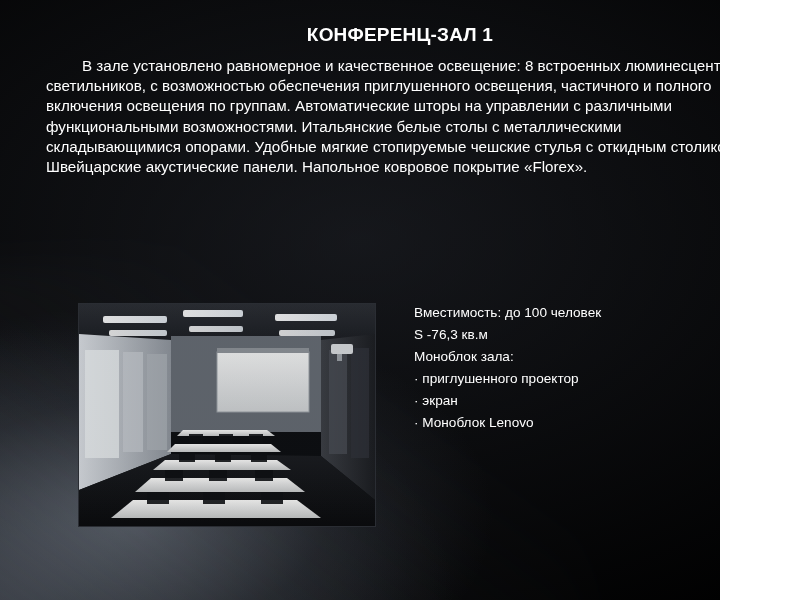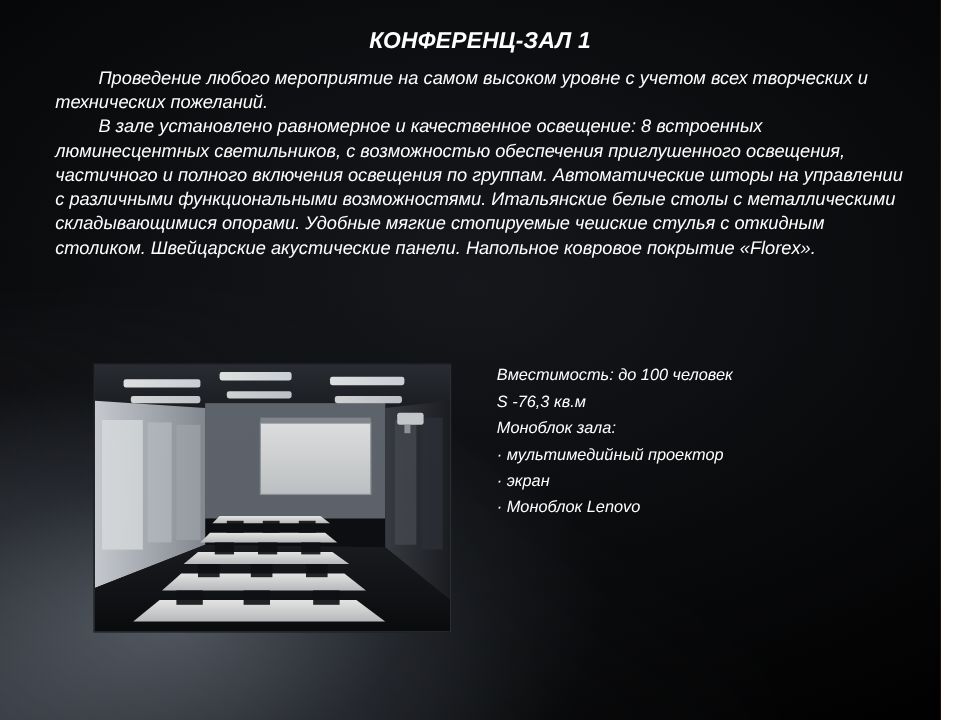--- a/index.html
+++ b/index.html
@@ -7,25 +7,24 @@
     padding: 0;
   }
   body {
     width: 800px;
     height: 600px;
     overflow: hidden;
     font-family: "Liberation Sans", sans-serif;
   }
   .slide {
     position: relative;
-    width: 784px;
+    width: 720px;
     height: 600px;
     background: #c2410c;
     overflow: hidden;
-    font-style: italic;
   }
   
   .slide-bg {
     position: absolute;
     inset: 0;
     background:
       radial-gradient(ellipse 520px 300px at 18% 86%, rgba(150,160,175,0.42) 0%, rgba(90,98,112,0.20) 38%, rgba(0,0,0,0) 70%),
       radial-gradient(ellipse 700px 420px at 0% 100%, rgba(120,130,145,0.30) 0%, rgba(0,0,0,0) 65%),
       radial-gradient(ellipse 900px 560px at 50% 40%, rgba(35,38,45,0.55) 0%, rgba(0,0,0,0.95) 80%),
       linear-gradient(160deg, #0b0c0e 0%, #050506 45%, #000000 100%);
@@ -105,21 +104,20 @@
 <body>
 
 <div class="slide">
   <div class="slide-bg"></div>
 
   <div class="content">
 
     <div class="title">КОНФЕРЕНЦ-ЗАЛ 1</div>
 
     <div class="body-text">
-      <p>Проведение любого мероприятие на самом высоком уровне с учетом всех творческих и технических пожеланий.</p>
       <p>В зале установлено равномерное и качественное освещение: 8 встроенных люминесцентных светильников, с возможностью обеспечения приглушенного освещения, частичного и полного включения освещения по группам. Автоматические шторы на управлении с различными функциональными возможностями. Итальянские белые столы с металлическими складывающимися опорами. Удобные мягкие стопируемые чешские стулья с откидным столиком. Швейцарские акустические панели. Напольное ковровое покрытие «Florex».</p>
     </div>
 
     <div class="photo">
       <svg width="296" height="222" viewBox="0 0 296 222" xmlns="http://www.w3.org/2000/svg">
         <defs>
           <linearGradient id="ceil" x1="0" y1="0" x2="0" y2="1">
             <stop offset="0%" stop-color="#2a2d33"></stop>
             <stop offset="100%" stop-color="#14161a"></stop>
           </linearGradient>
@@ -205,19 +203,19 @@
 
         <rect x="0" y="0" width="296" height="222" fill="none"></rect>
         <rect x="0" y="0" width="296" height="222" fill="url(#floor)" opacity="0.10"></rect>
       </svg>
     </div>
 
     <div class="specs">
       <div class="line">Вместимость: до 100 человек</div>
       <div class="line">S -76,3 кв.м</div>
       <div class="line">Моноблок зала:</div>
-      <div class="line">· мультимедийный проектор</div>
+      <div class="line">· приглушенного проектор</div>
       <div class="line">· экран</div>
       <div class="line">· Моноблок Lenovo</div>
     </div>
 
   </div>
 </div>
 
 </body></html>

